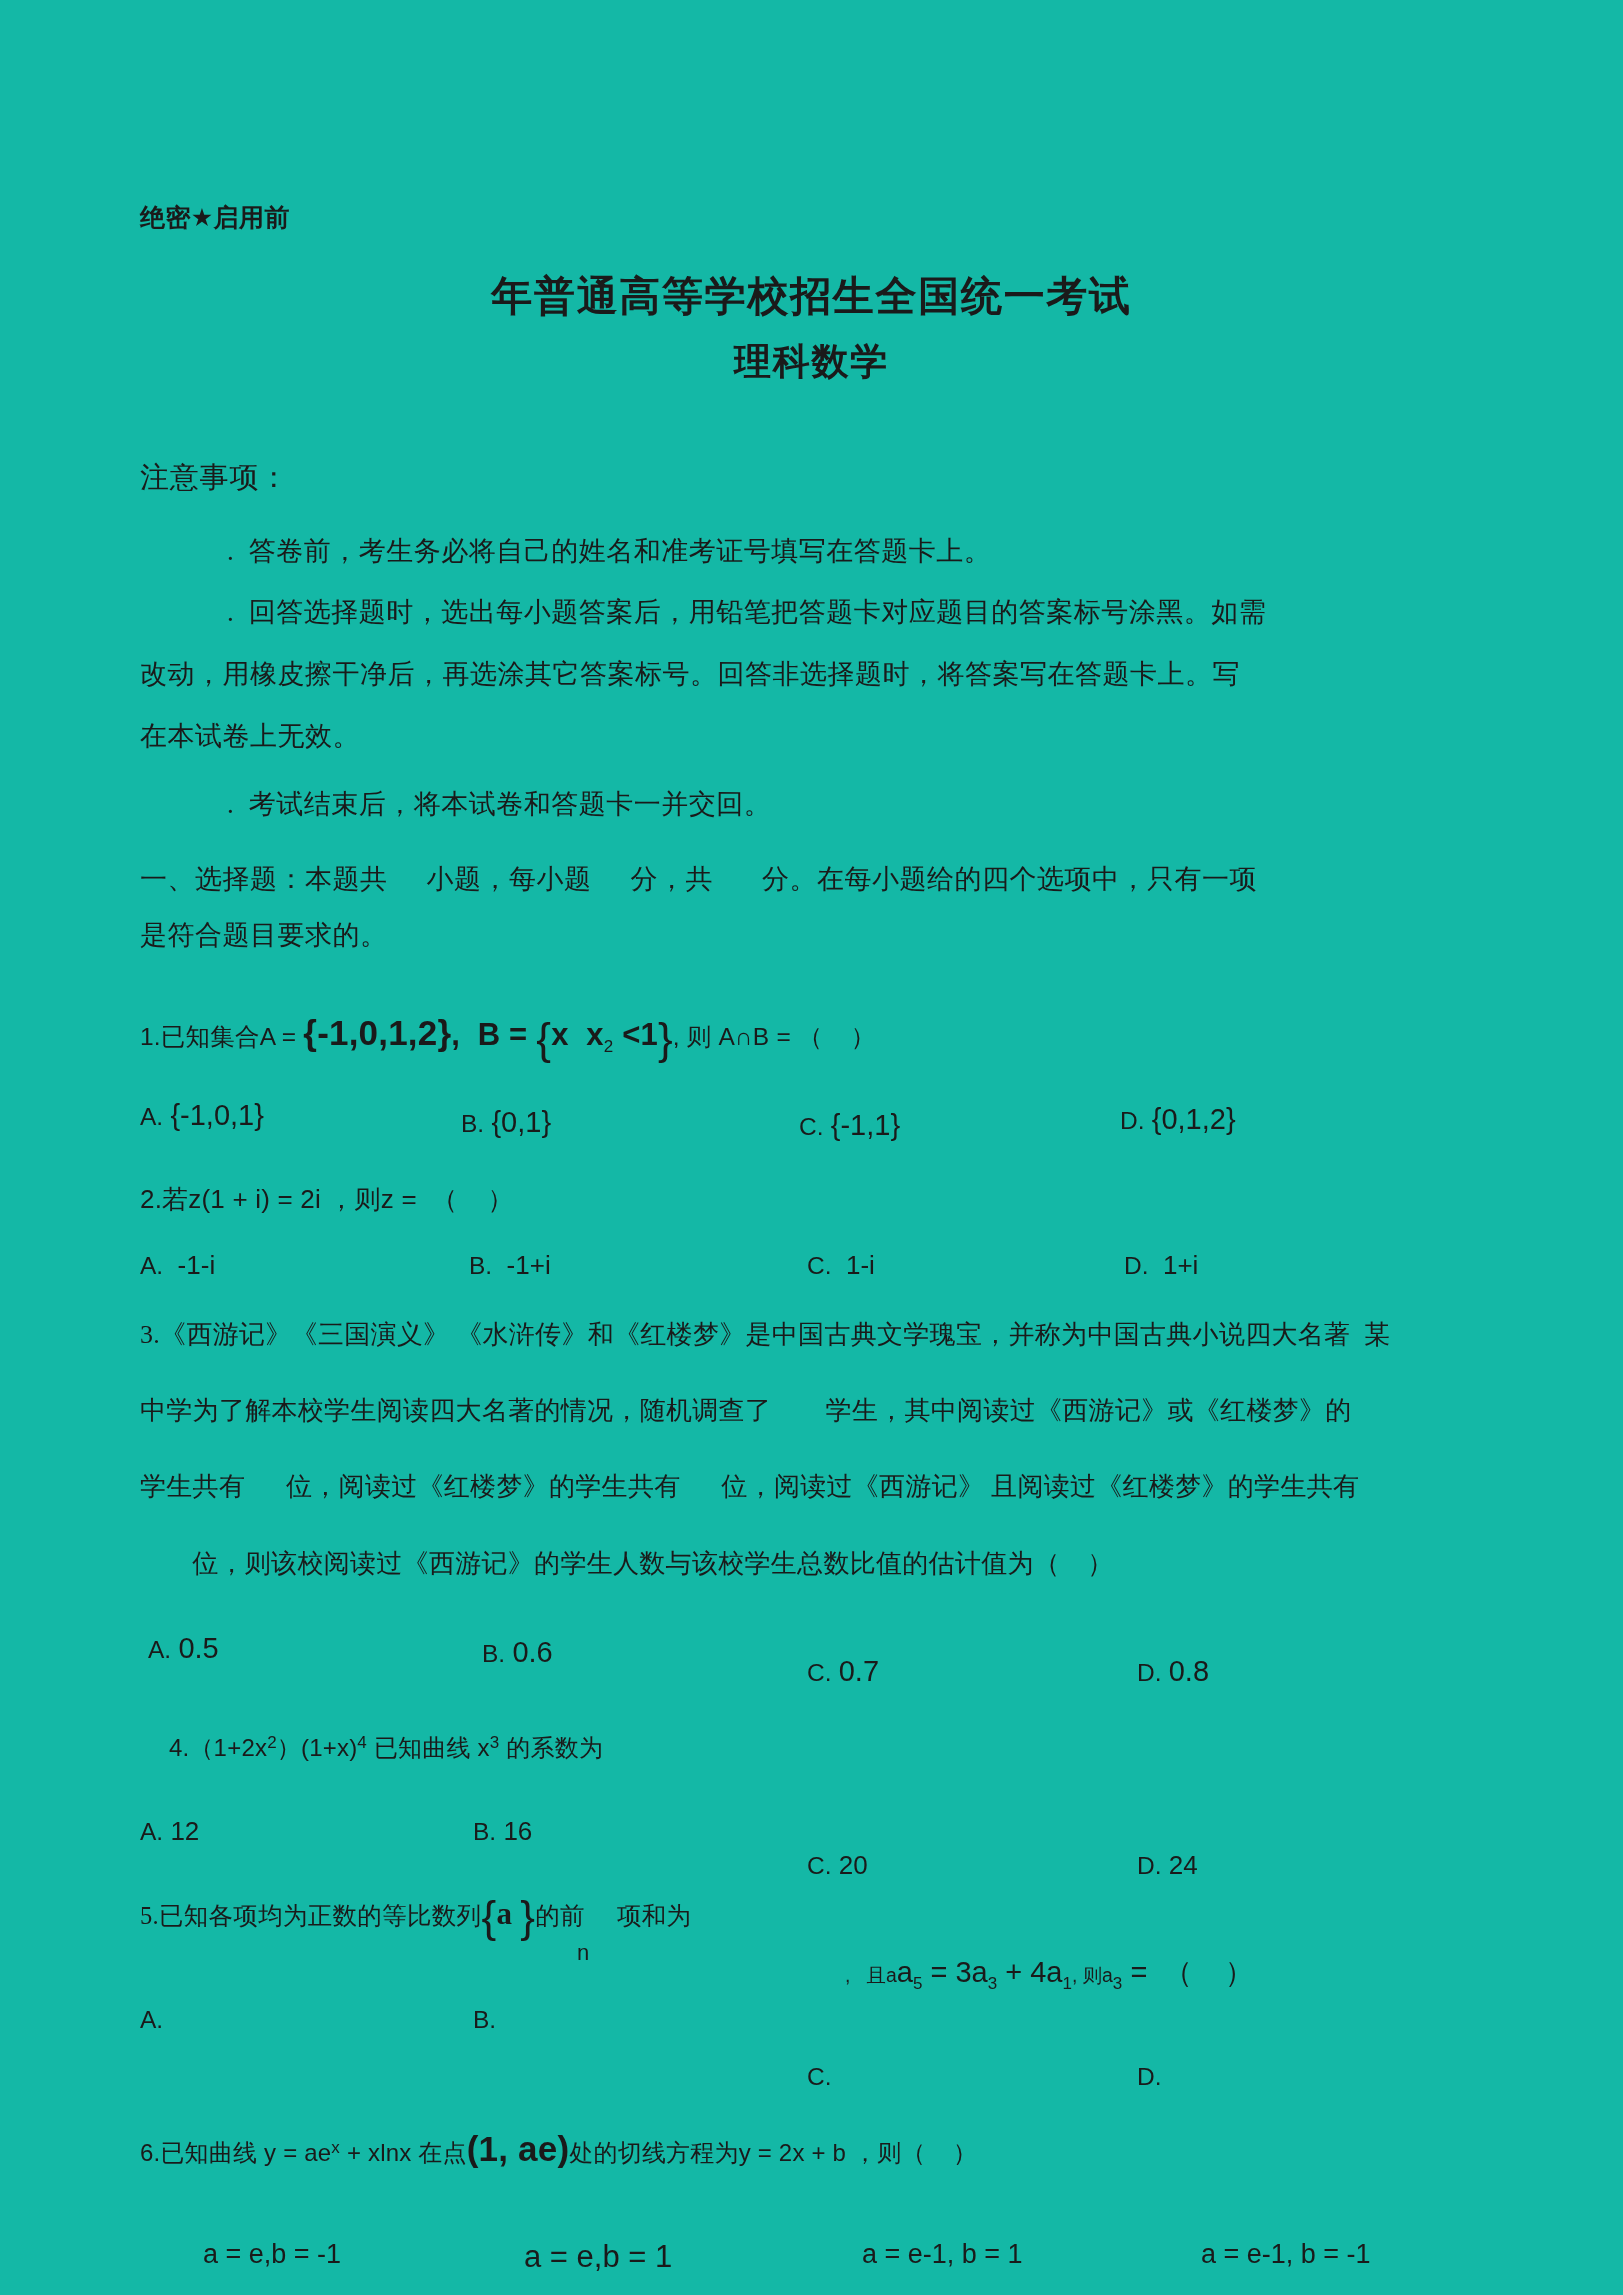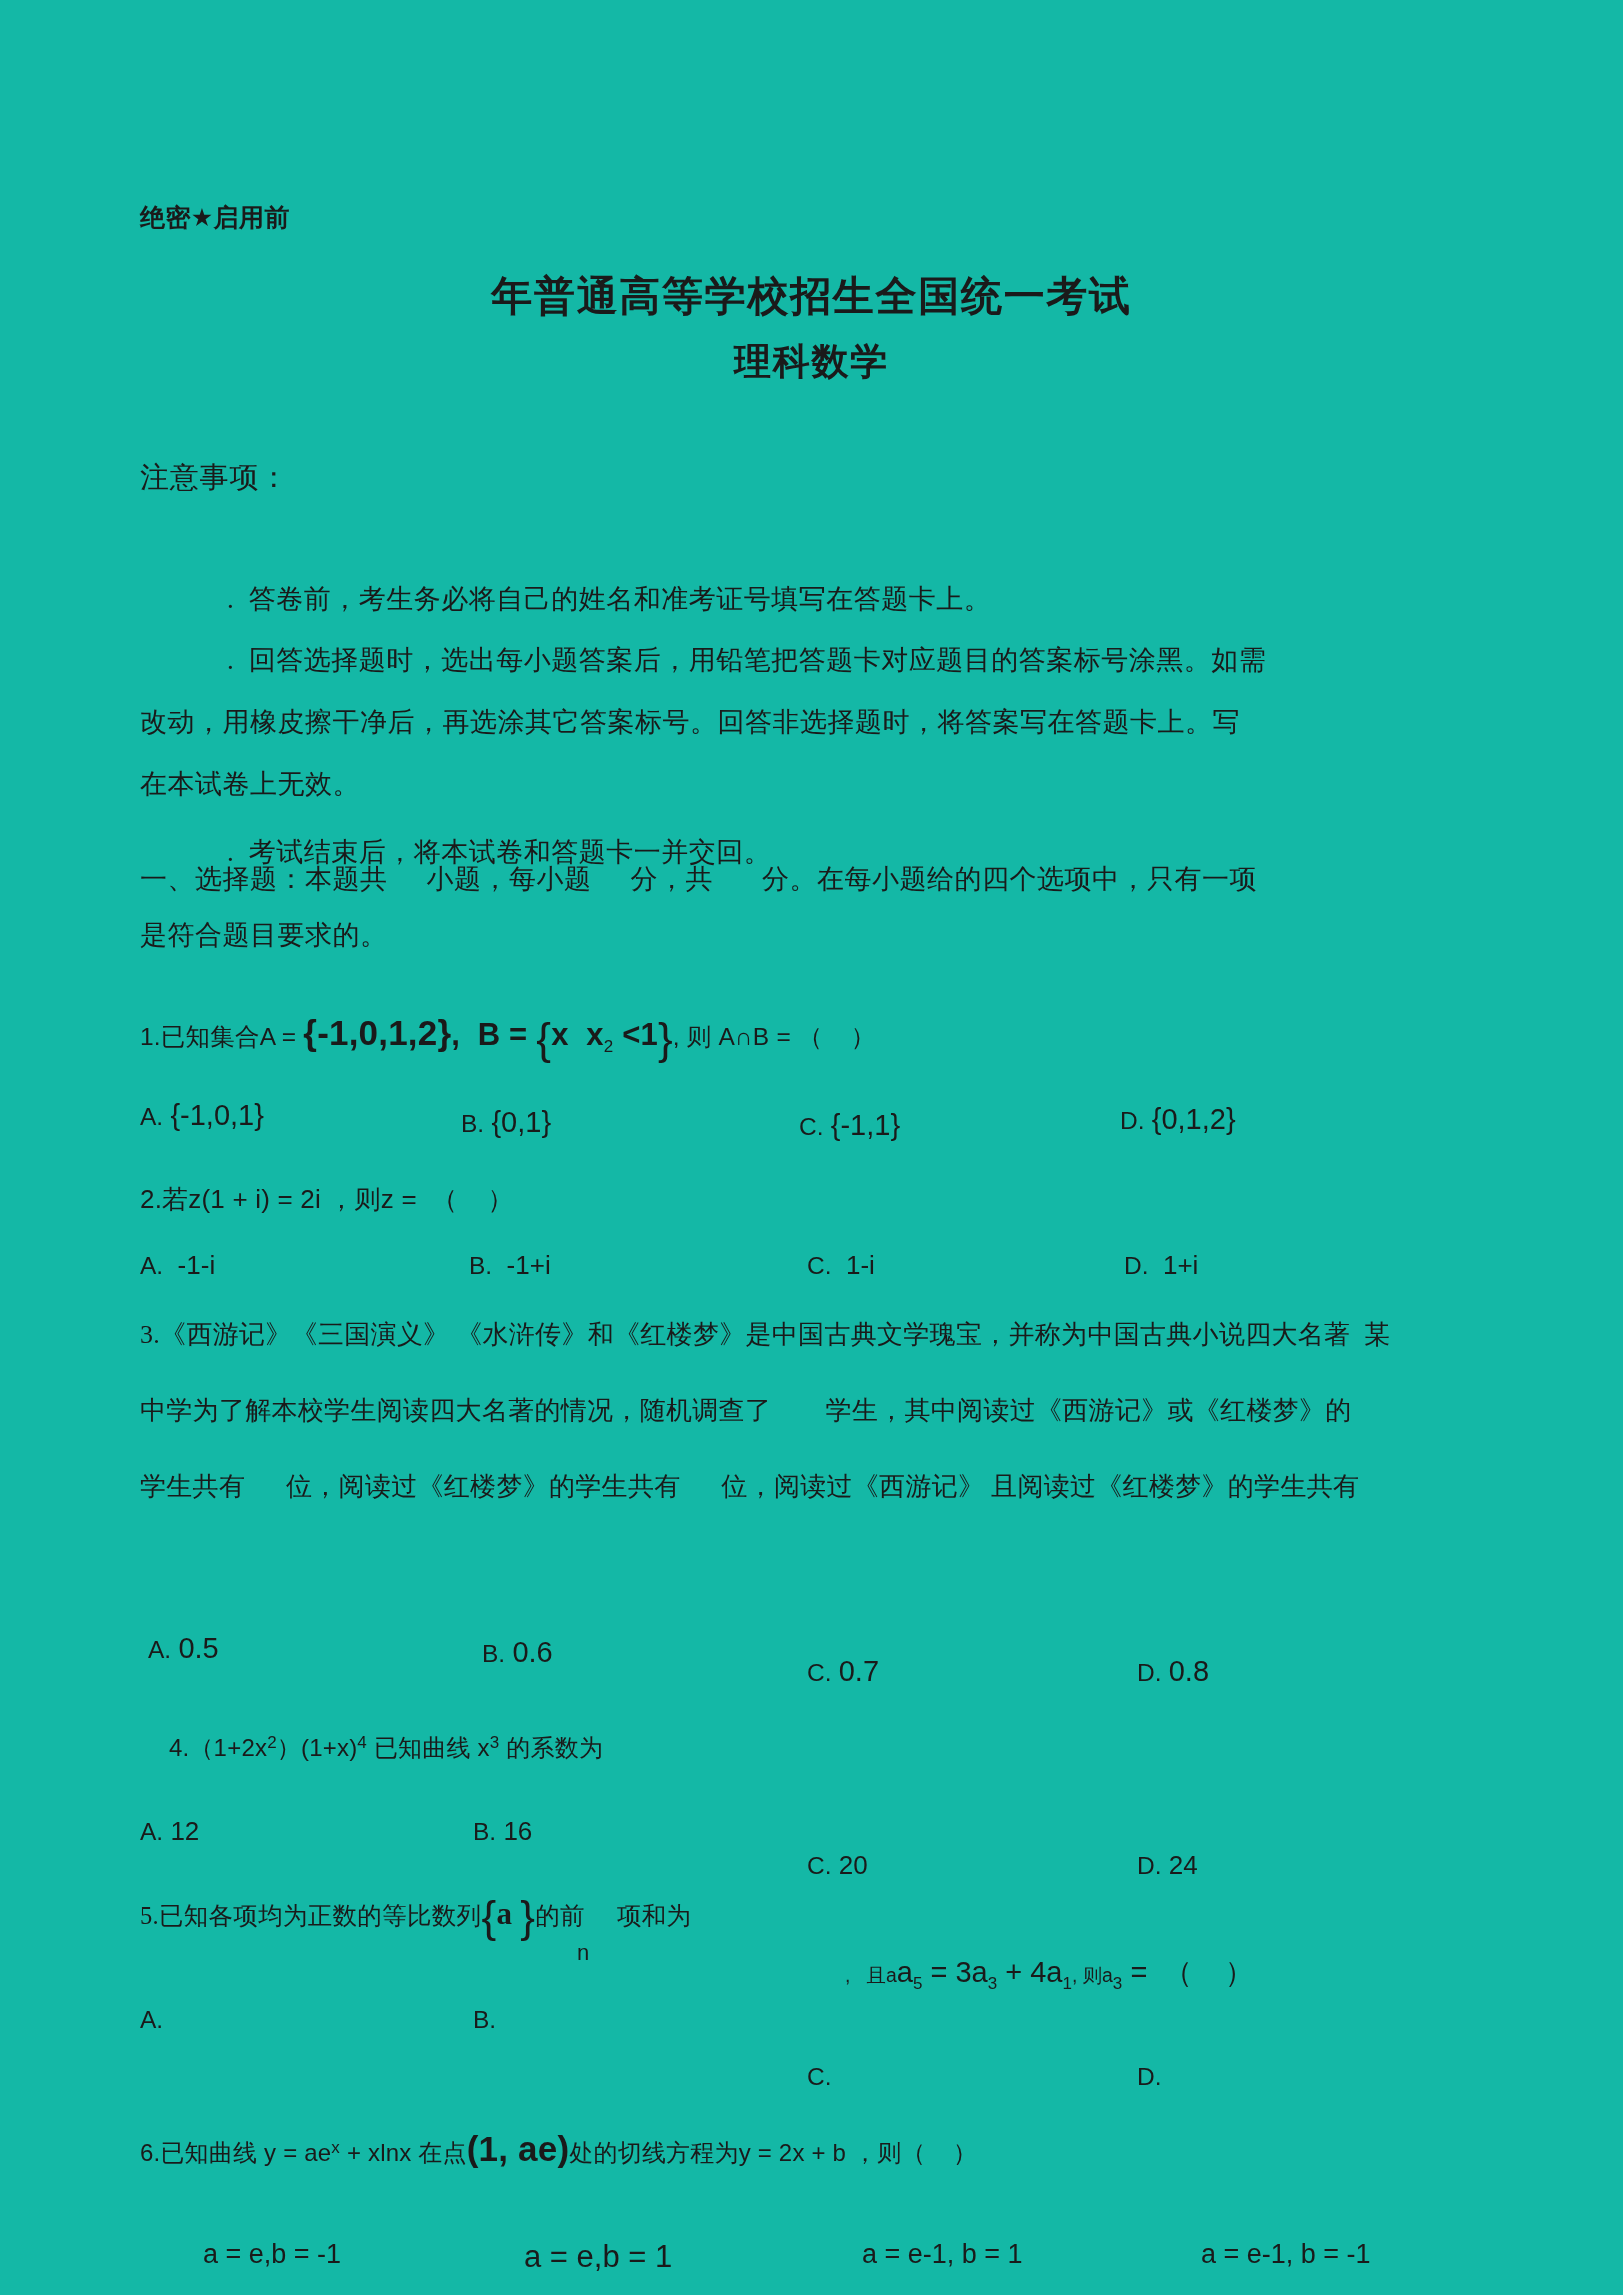--- a/index.html
+++ b/index.html
@@ -46,21 +46,20 @@
 
   
   .notes-head {
     left: 140px; top: 458px;
     font-size: 29px;
     letter-spacing: 0.8px;
   }
   .note-line {
     font-size: 27px;
     letter-spacing: 0.5px;
-    margin-top: 48px;
   }
   .note-indent { left: 227px; }
   .note-flush  { left: 140px; }
 
   
   .sec-line {
     left: 140px;
     font-size: 27px;
     letter-spacing: 0.5px;
   }
@@ -132,20 +131,21 @@
   <div class="abs qstem" style="top:1182px; font-size:26px">2.若z(1 + i) = 2i ，则z =  （    ）</div>
 
   <div class="abs opt" style="left:140px; top:1250px"><span class="opt-lbl">A.</span>  <span>-1-i</span></div>
   <div class="abs opt" style="left:469px; top:1250px"><span class="opt-lbl">B.</span>  <span>-1+i</span></div>
   <div class="abs opt" style="left:807px; top:1250px"><span class="opt-lbl">C.</span>  <span>1-i</span></div>
   <div class="abs opt" style="left:1124px; top:1250px"><span class="opt-lbl">D.</span>  <span>1+i</span></div>
 
   <div class="abs qstem-serif" style="top:1317px">3.《西游记》《三国演义》 《水浒传》和《红楼梦》是中国古典文学瑰宝，并称为中国古典小说四大名著  某</div>
   <div class="abs qstem-serif" style="top:1393px">中学为了解本校学生阅读四大名著的情况，随机调查了        学生，其中阅读过《西游记》或《红楼梦》的</div>
   <div class="abs qstem-serif" style="top:1469px">学生共有      位，阅读过《红楼梦》的学生共有      位，阅读过《西游记》 且阅读过《红楼梦》的学生共有</div>
+  <div class="abs qstem-serif" style="left:165px; top:1546px">    位，则该校阅读过《西游记》的学生人数与该校学生总数比值的估计值为（    ）</div>
 
   <div class="abs opt" style="left:148px; top:1632px"><span class="opt-lbl">A.</span> <span class="opt-val">0.5</span></div>
   <div class="abs opt" style="left:482px; top:1636px"><span class="opt-lbl">B.</span> <span class="opt-val">0.6</span></div>
   <div class="abs opt" style="left:807px; top:1655px"><span class="opt-lbl">C.</span> <span class="opt-val">0.7</span></div>
   <div class="abs opt" style="left:1137px; top:1655px"><span class="opt-lbl">D.</span> <span class="opt-val">0.8</span></div>
 
   <div class="abs qstem" style="left:169px; top:1732px; font-size:24px"><span>4.（1+2x</span><span class="sup">2</span><span>）(1+x)</span><span class="sup">4</span><span> 已知曲线 x</span><span class="sup">3</span><span> 的系数为</span></div>
 
   <div class="abs opt" style="left:140px; top:1816px"><span class="opt-lbl">A.</span> <span>12</span></div>
   <div class="abs opt" style="left:473px; top:1816px"><span class="opt-lbl">B.</span> <span>16</span></div>

